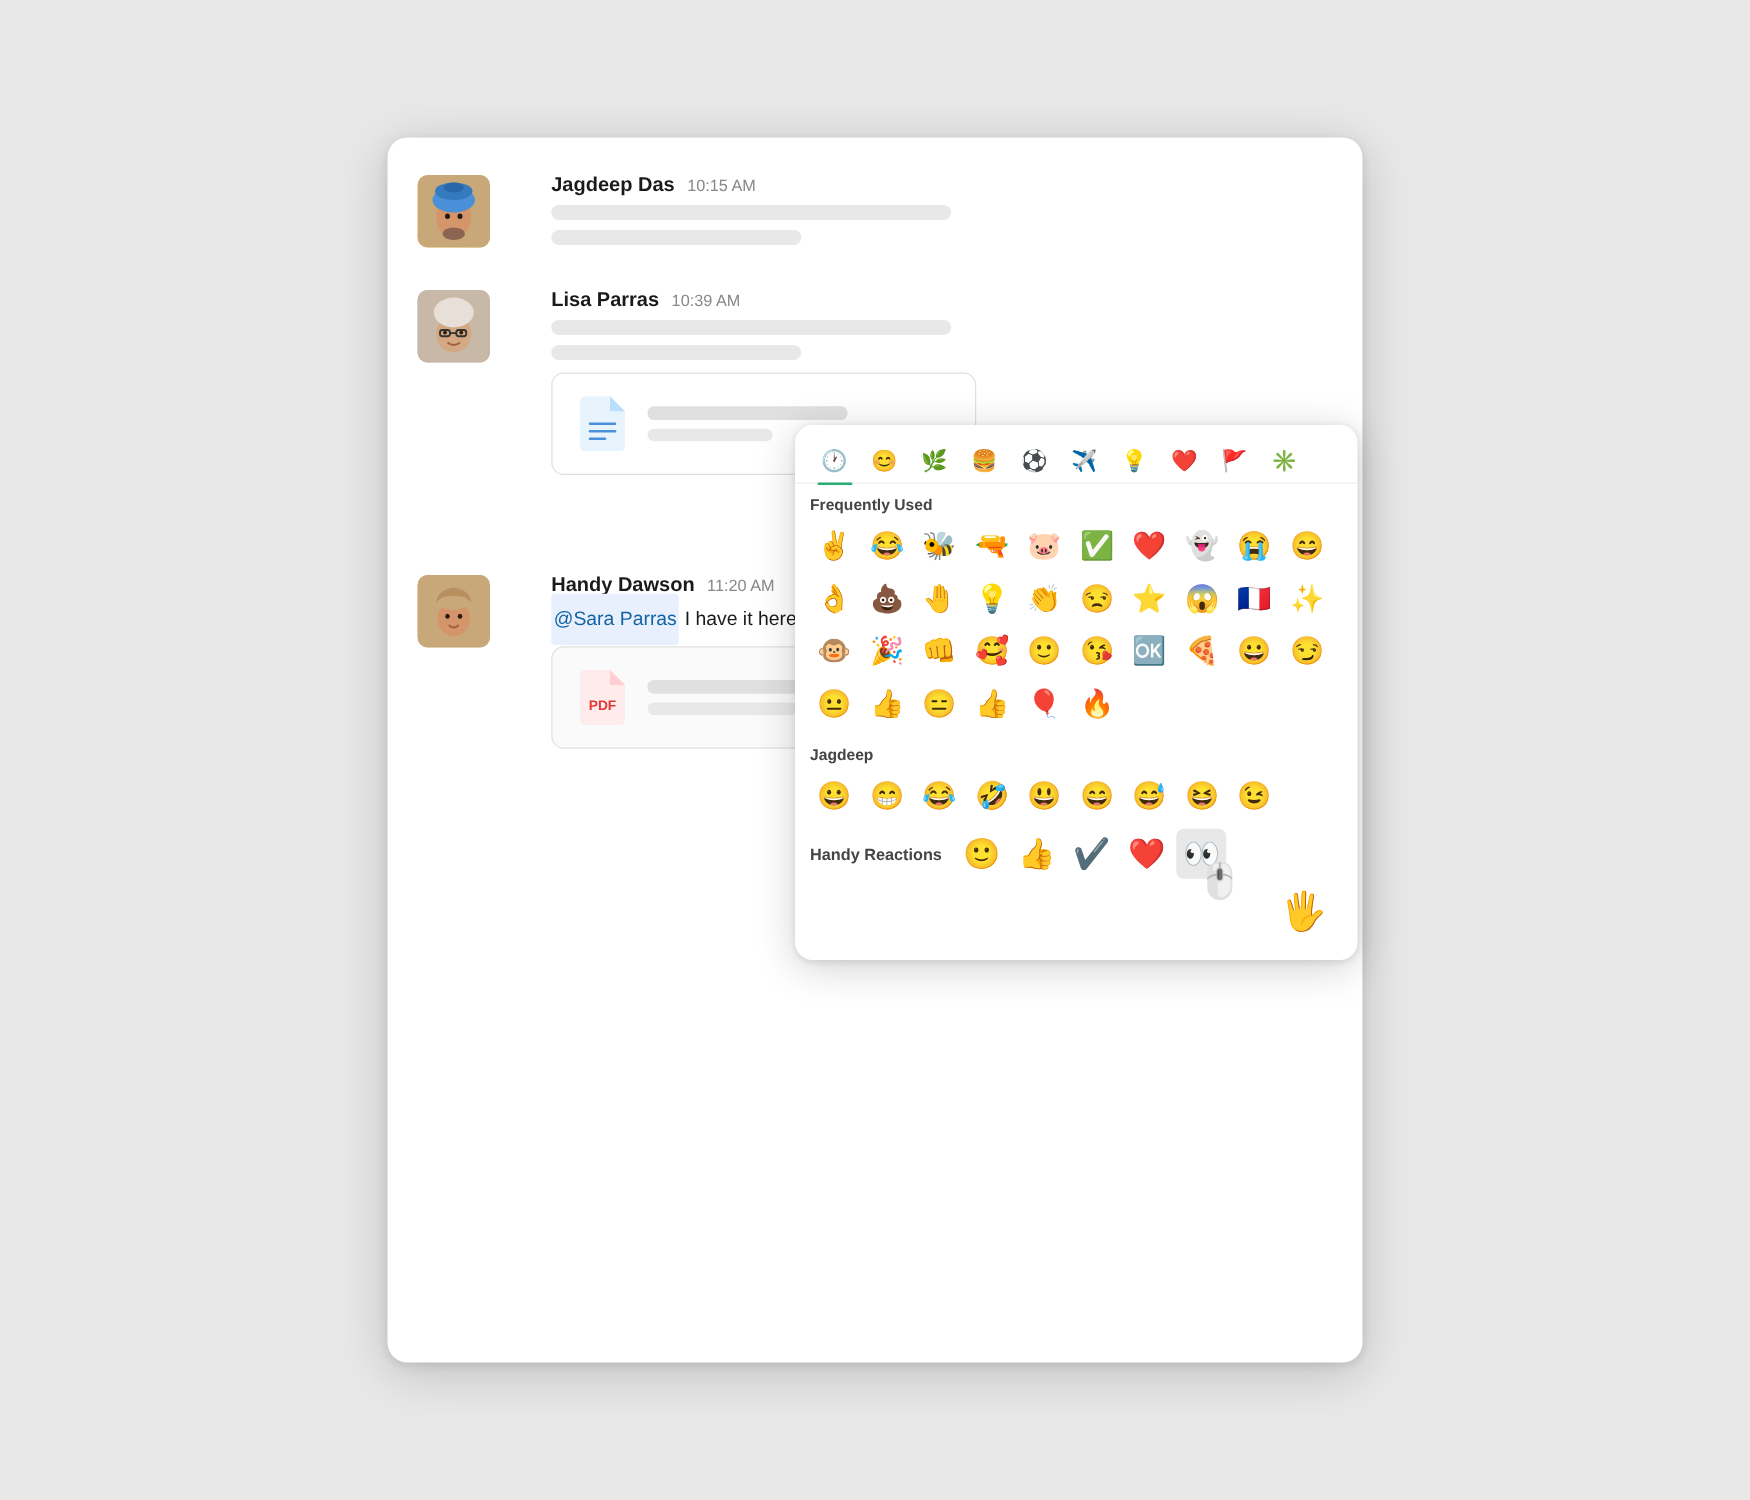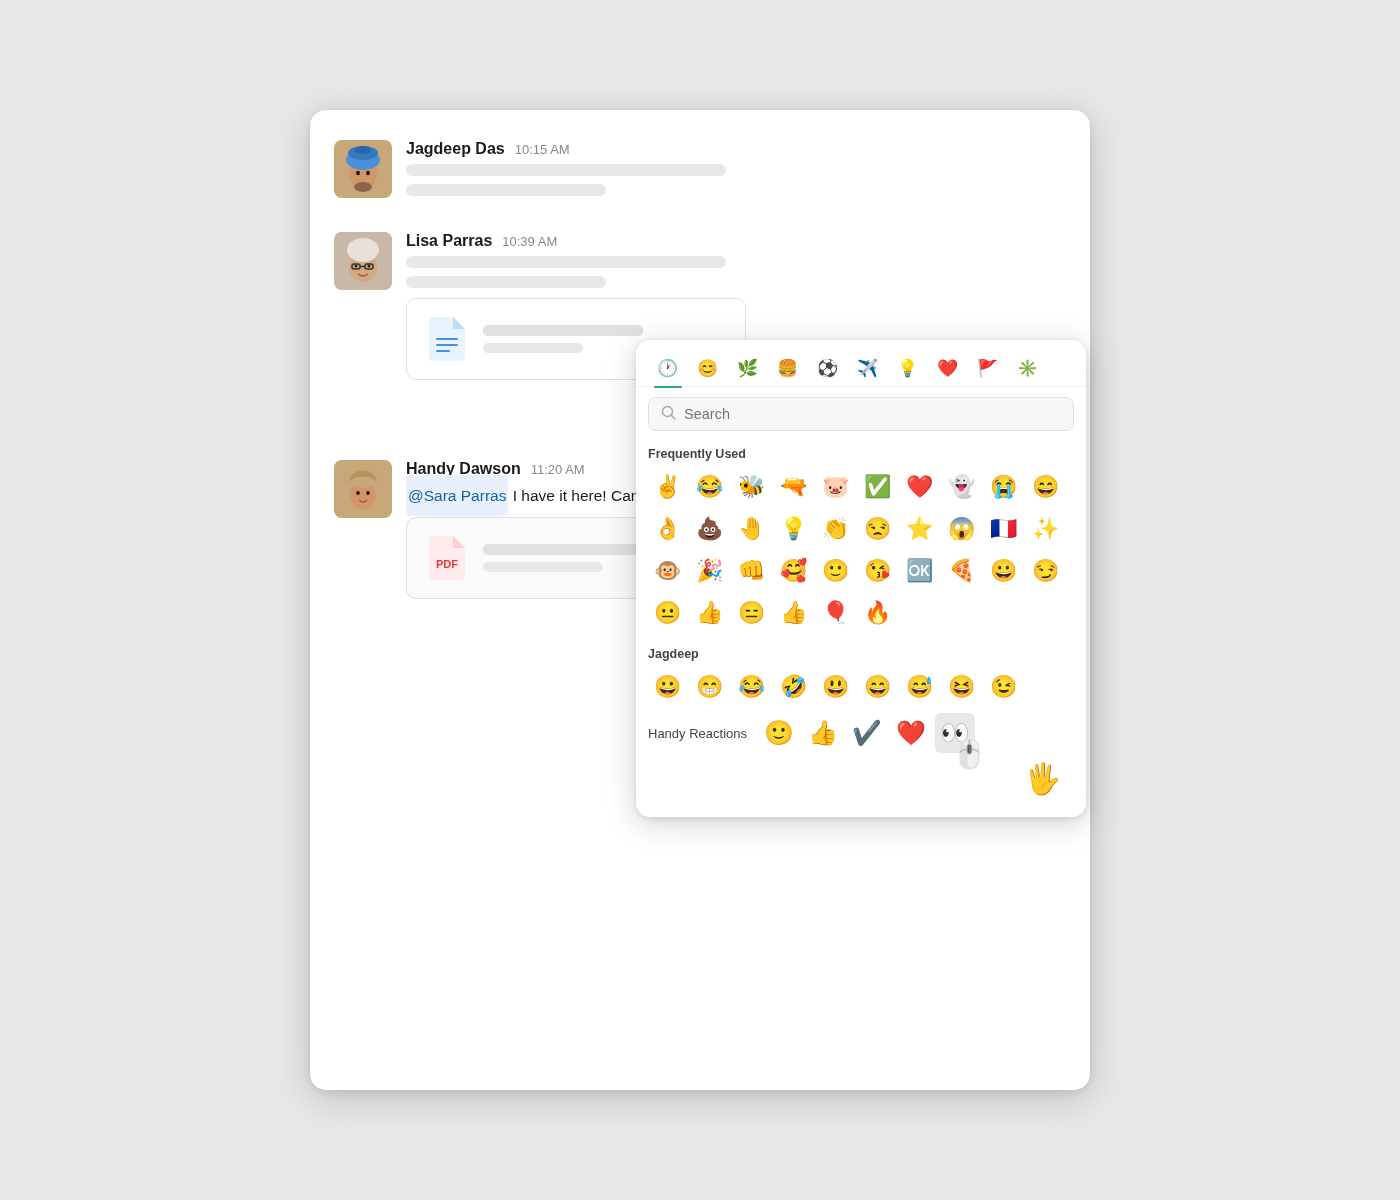--- a/index.html
+++ b/index.html
@@ -20,20 +20,21 @@
       position: relative;
       padding: 30px 24px 40px 24px;
       overflow: visible;
     }
     
     .message-row {
       display: flex;
       align-items: flex-start;
       margin-bottom: 28px;
       position: relative;
+      gap: 35px;
     }
     .avatar {
       width: 58px;
       height: 58px;
       border-radius: 8px;
       flex-shrink: 0;
       margin-right: 14px;
       overflow: hidden;
       background: #ccc;
     }
@@ -225,21 +226,21 @@
       padding-bottom: 13px;
     }
     .handy-reactions-row {
       display: flex;
       align-items: center;
       padding: 2px 12px 8px 12px;
       gap: 4px;
     }
     .handy-label {
       font-size: 13px;
-      font-weight: 400;
+      font-weight: 700;
       color: #444;
       margin-right: 8px;
       white-space: nowrap;
     }
     .handy-emoji {
       width: 40px; height: 40px;
       display: flex; align-items: center; justify-content: center;
       font-size: 24px;
       cursor: pointer;
       border-radius: 6px;
@@ -392,29 +393,20 @@
         <div class="tab-icon" title="Nature">🌿</div>
         <div class="tab-icon" title="Food">🍔</div>
         <div class="tab-icon" title="Activity">⚽</div>
         <div class="tab-icon" title="Travel">✈️</div>
         <div class="tab-icon" title="Objects">💡</div>
         <div class="tab-icon" title="Symbols">❤️</div>
         <div class="tab-icon" title="Flags">🚩</div>
         <div class="tab-icon" title="Slack">✳️</div>
       </div>
 
-      <div class="search-bar">
-        <span class="search-icon-svg">
-          <svg width="15" height="15" viewBox="0 0 15 15" fill="none" xmlns="http://www.w3.org/2000/svg">
-            <circle cx="6.5" cy="6.5" r="5" stroke="#aaa" stroke-width="1.5"></circle>
-            <line x1="10.5" y1="10.5" x2="14" y2="14" stroke="#aaa" stroke-width="1.5" stroke-linecap="round"></line>
-          </svg>
-        </span>
-        <input type="text" placeholder="Search" style="">
-      </div>
 
       <div class="emoji-picker-body">
 
         <div class="emoji-section">
           <div class="section-label">Frequently Used</div>
           <div class="emoji-grid">
             <div class="emoji-cell">✌️</div>
             <div class="emoji-cell">😂</div>
             <div class="emoji-cell">🐝</div>
             <div class="emoji-cell">🔫</div>

